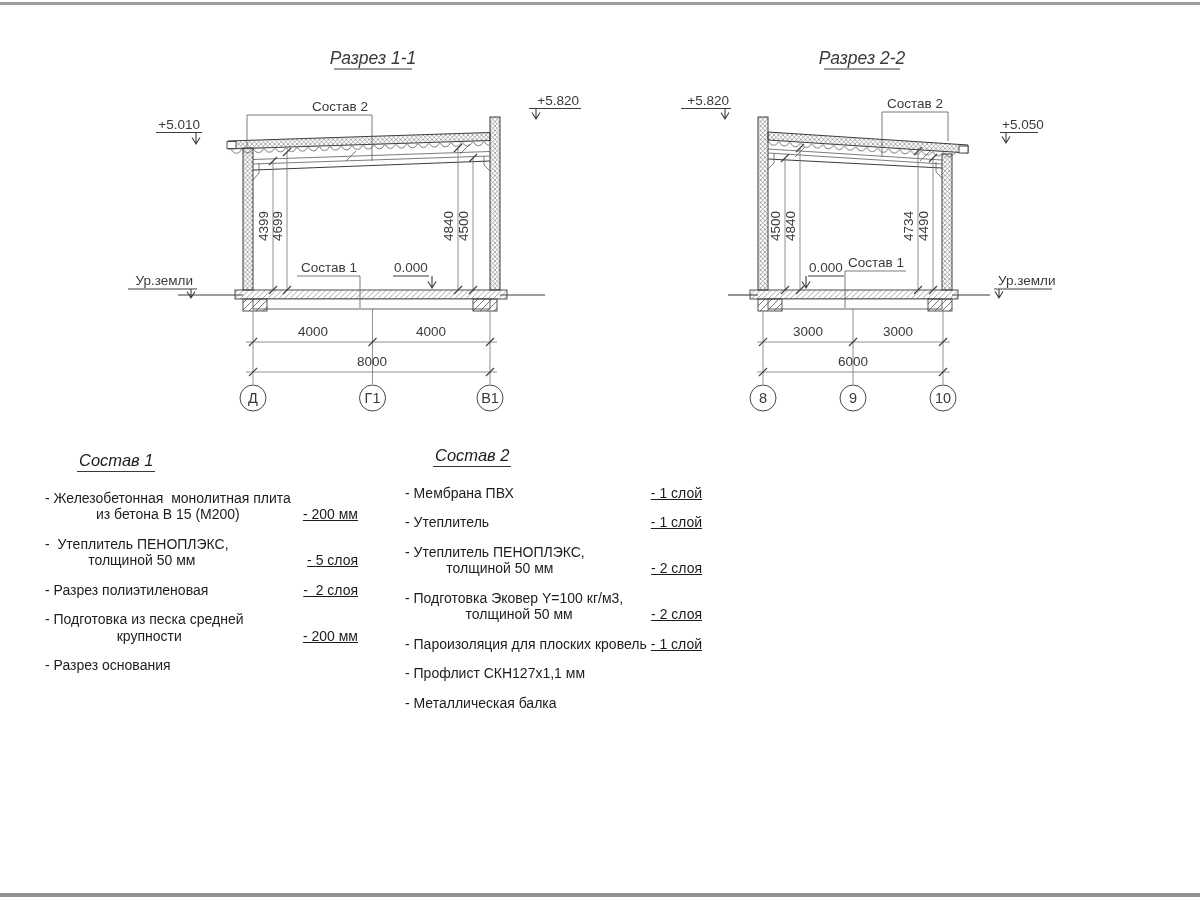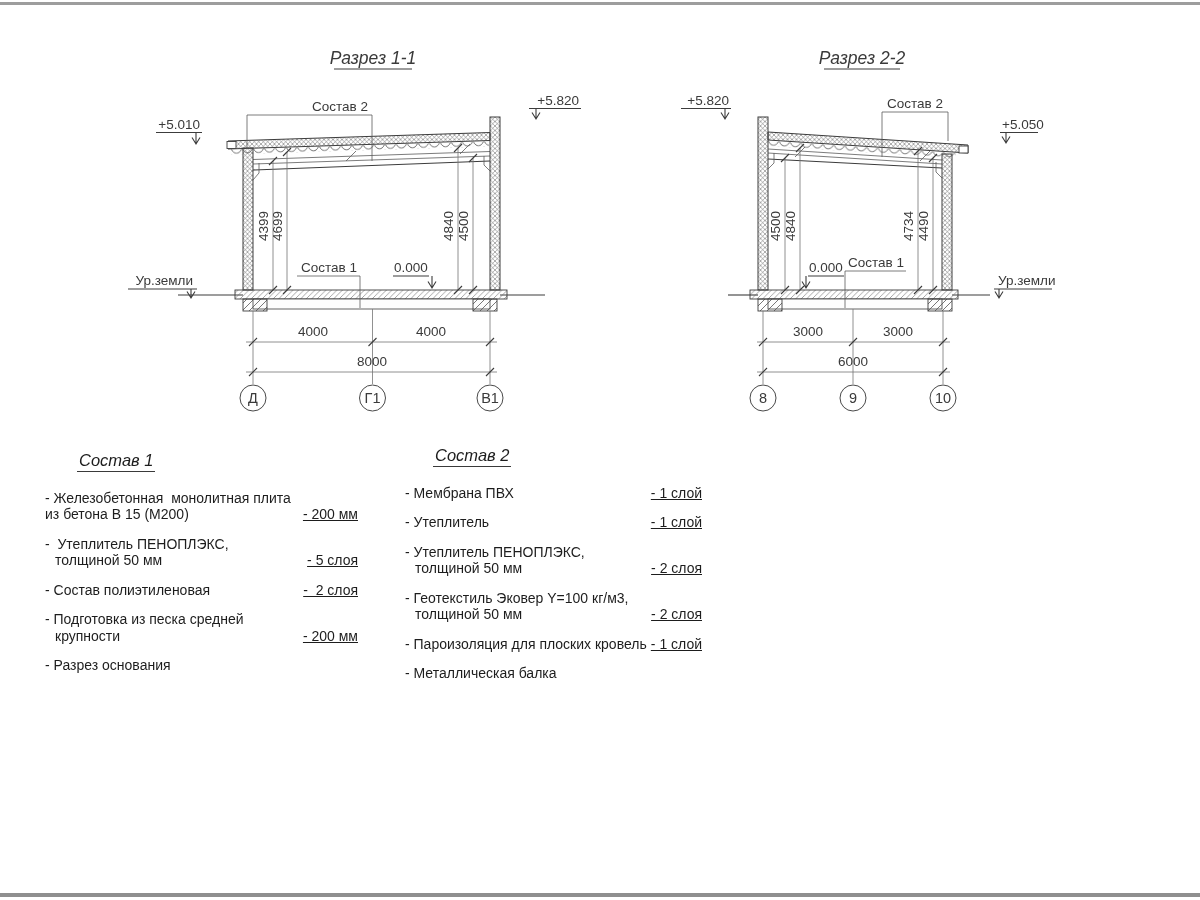--- a/index.html
+++ b/index.html
@@ -29,21 +29,21 @@
 
   
   .legend{position:absolute;font-size:14px;line-height:16.5px;color:#1d1d1d;}
   .legend-1{left:45px;top:452px;width:313px;}
   .legend-2{left:405px;top:447px;width:297px;}
   .legend-title{font-style:italic;font-size:16.5px;margin-bottom:21px;}
   .legend-1 .legend-title{margin-left:32px;}
   .legend-2 .legend-title{margin-left:28px;}
   .legend-title span{border-bottom:1.2px solid #3a3a3a;padding:0 2px 2px 2px;}
   .legend-item{display:flex;justify-content:space-between;align-items:flex-end;margin-bottom:13px;}
-  .li-text div{white-space:pre;}
+  .li-text div{white-space:pre;text-align:center;}
   .li-text .ind{padding-left:10px;}
   .li-qty{white-space:pre;text-align:right;flex:0 0 auto;text-decoration:underline;}
 </style>
 </head>
 <body>
 
 <div class="page-border pb-top"></div>
 <div class="page-border pb-bottom"></div>
 
 <svg width="1200" height="460" viewBox="0 0 1200 460" style="position:absolute;left:0;top:0;">
@@ -273,21 +273,21 @@
   </div>
   <div class="legend-item">
     <div class="li-text">
         <div>-  Утеплитель ПЕНОПЛЭКС,</div>
         <div class="ind">толщиной 50 мм</div>
       </div>
     <div class="li-qty">- 5 слоя</div>
   </div>
   <div class="legend-item">
     <div class="li-text">
-        <div>- Состав полиэтиленовая</div>
+        <div>- Разрез полиэтиленовая</div>
       </div>
     <div class="li-qty">-  2 слоя</div>
   </div>
   <div class="legend-item">
     <div class="li-text">
         <div>- Подготовка из песка средней</div>
         <div class="ind">крупности</div>
       </div>
     <div class="li-qty">- 200 мм</div>
   </div>
@@ -316,30 +316,36 @@
   </div>
   <div class="legend-item">
     <div class="li-text">
         <div>- Утеплитель ПЕНОПЛЭКС,</div>
         <div class="ind">толщиной 50 мм</div>
       </div>
     <div class="li-qty">- 2 слоя</div>
   </div>
   <div class="legend-item">
     <div class="li-text">
-        <div>- Геотекстиль Эковер Y=100 кг/м3,</div>
+        <div>- Подготовка Эковер Y=100 кг/м3,</div>
         <div class="ind">толщиной 50 мм</div>
       </div>
     <div class="li-qty">- 2 слоя</div>
   </div>
   <div class="legend-item">
     <div class="li-text">
         <div>- Пароизоляция для плоских кровель</div>
       </div>
     <div class="li-qty">- 1 слой</div>
   </div>
   <div class="legend-item">
     <div class="li-text">
+        <div>- Профлист СКН127х1,1 мм</div>
+      </div>
+    <div class="li-qty"></div>
+  </div>
+  <div class="legend-item">
+    <div class="li-text">
         <div>- Металлическая балка</div>
       </div>
     <div class="li-qty"></div>
   </div>
 </div>
 
 </body></html>

